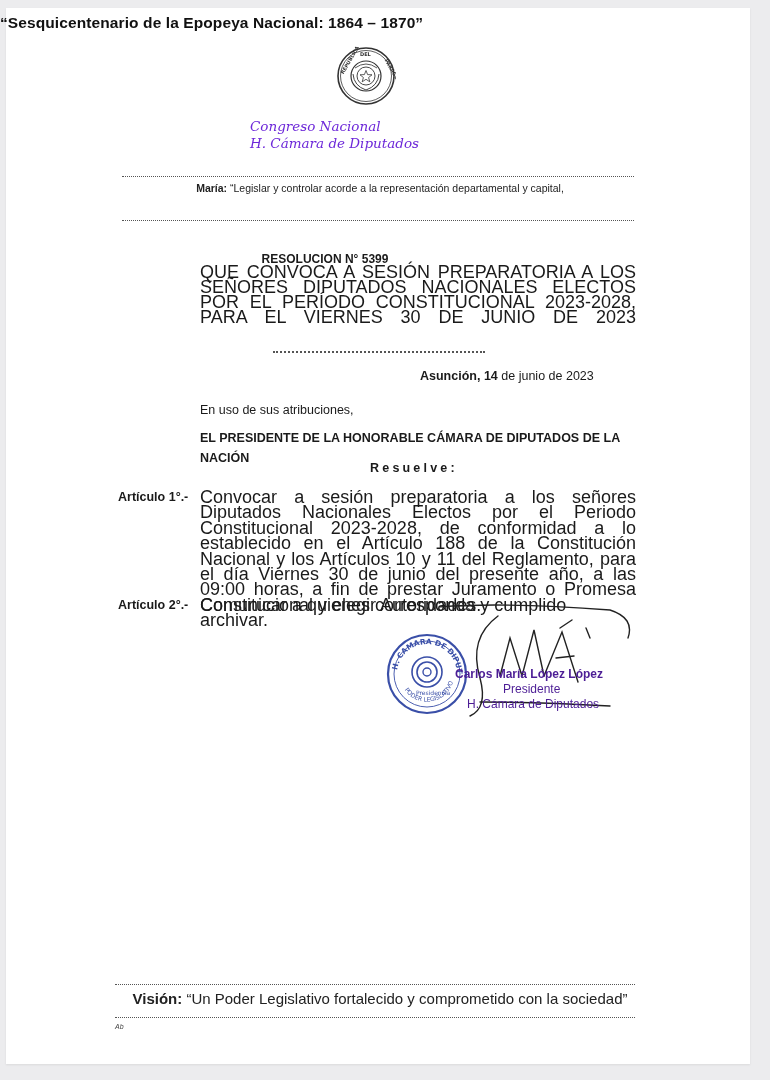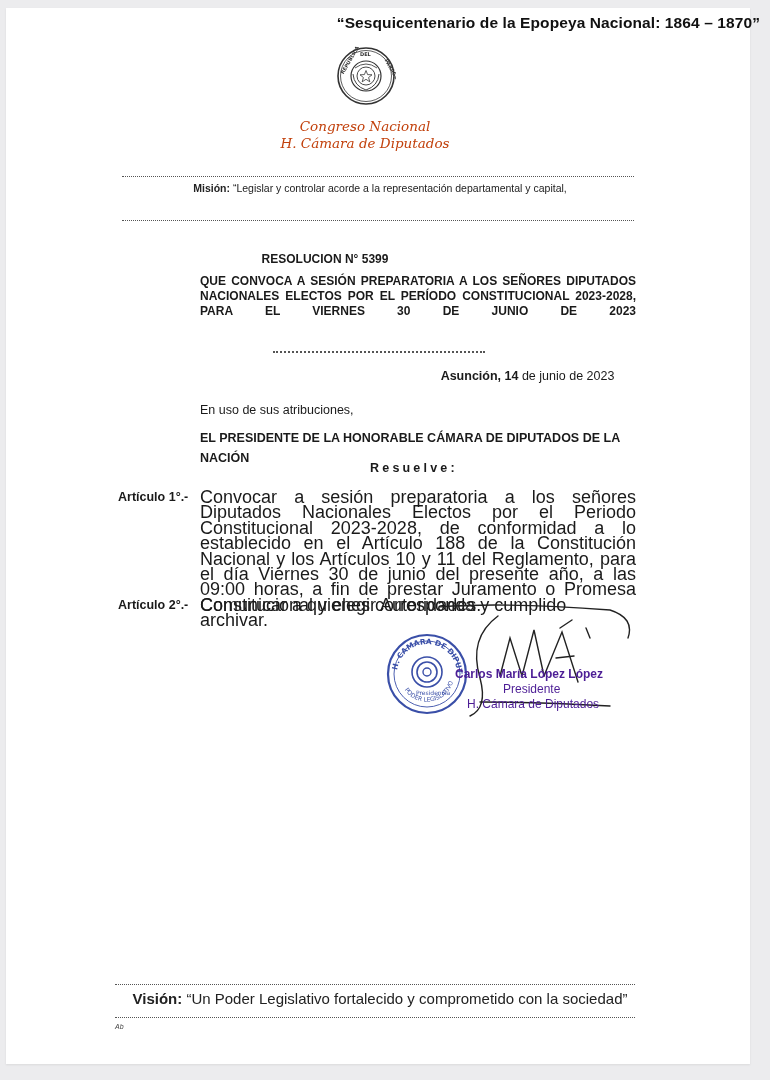--- a/index.html
+++ b/index.html
@@ -14,57 +14,56 @@
   .page {
     position: absolute;
     left: 6px; top: 8px;
     width: 744px; height: 1056px;
     background: #ffffff;
     box-shadow: 0 1px 2px rgba(0,0,0,0.08);
   }
   .abs { position: absolute; }
   .motto {
     left: 0; width: 760px; top: 14px;
-    text-align: right;
+    text-align: left;
     font-weight: bold; font-size: 15.5px; letter-spacing: 0.1px;
     color: #111;
   }
   .seal {
     left: 336px; top: 44px; width: 60px; height: 64px;
   }
   .congreso {
     left: 250px; width: 230px; top: 118px;
-    text-align: center;
     font-family: "DejaVu Serif", serif;
     font-style: italic;
     font-size: 13.5px;
     line-height: 17px;
-    color: #c2410c;
+    color: #6d28d9;
   }
   .dotline {
     height: 0;
     border-top: 1.5px dotted #555;
   }
   .mision {
     left: 110px; width: 540px; top: 181px;
     text-align: center; font-size: 10.5px; line-height: 14px; color: #222;
   }
   .mision b { font-weight: bold; }
   .res-title {
     left: 190px; width: 270px; top: 252px;
     text-align: center; font-weight: bold; font-size: 12px;
   }
   .res-subject {
-    left: 200px; width: 436px; top: 274px;
-    font-weight: bold; font-size: 12px; line-height: 15px;
+    left: 200px; width: 436px; top: 265px;
+    font-weight: normal; font-size: 18px; line-height: 15px;
     text-align: justify; text-align-last: justify;
   }
   .date {
     left: 420px; width: 215px; top: 369px;
-    text-align: center; font-size: 12.5px;
+    text-align: left; font-size: 12.5px;
   }
   .date b { font-weight: bold; }
   .en-uso {
     left: 200px; top: 403px; font-weight: normal; font-size: 12.5px;
   }
   .presidente {
     left: 200px; width: 438px; top: 428px;
     font-weight: bold; font-size: 12.5px; line-height: 20px;
   }
   .resuelve {
@@ -121,21 +120,21 @@
   </svg>
 </div>
 
 <div class="abs congreso">
   <div>Congreso Nacional</div>
   <div>H. Cámara de Diputados</div>
 </div>
 
 <div class="abs dotline" style="left:122px; width:512px; top:176px;"></div>
 <div class="abs mision">
-  <div><b>Misión:</b> <span>“Legislar y controlar acorde a la representación departamental y capital,</span></div>
+  <div><b>María:</b> <span>“Legislar y controlar acorde a la representación departamental y capital,</span></div>
 </div>
 <div class="abs dotline" style="left:122px; width:512px; top:220px;"></div>
 
 <div class="abs res-title">RESOLUCION N° 5399</div>
 <div class="abs res-subject">QUE CONVOCA A SESIÓN PREPARATORIA A LOS SEÑORES DIPUTADOS NACIONALES ELECTOS POR EL PERÍODO CONSTITUCIONAL 2023-2028, PARA EL VIERNES 30 DE JUNIO DE 2023</div>
 
 <div class="abs dotline" style="left:273px; width:212px; top:351px; border-top-width:2px;"></div>
 
 <div class="abs date">
   <b>Asunción,</b>

